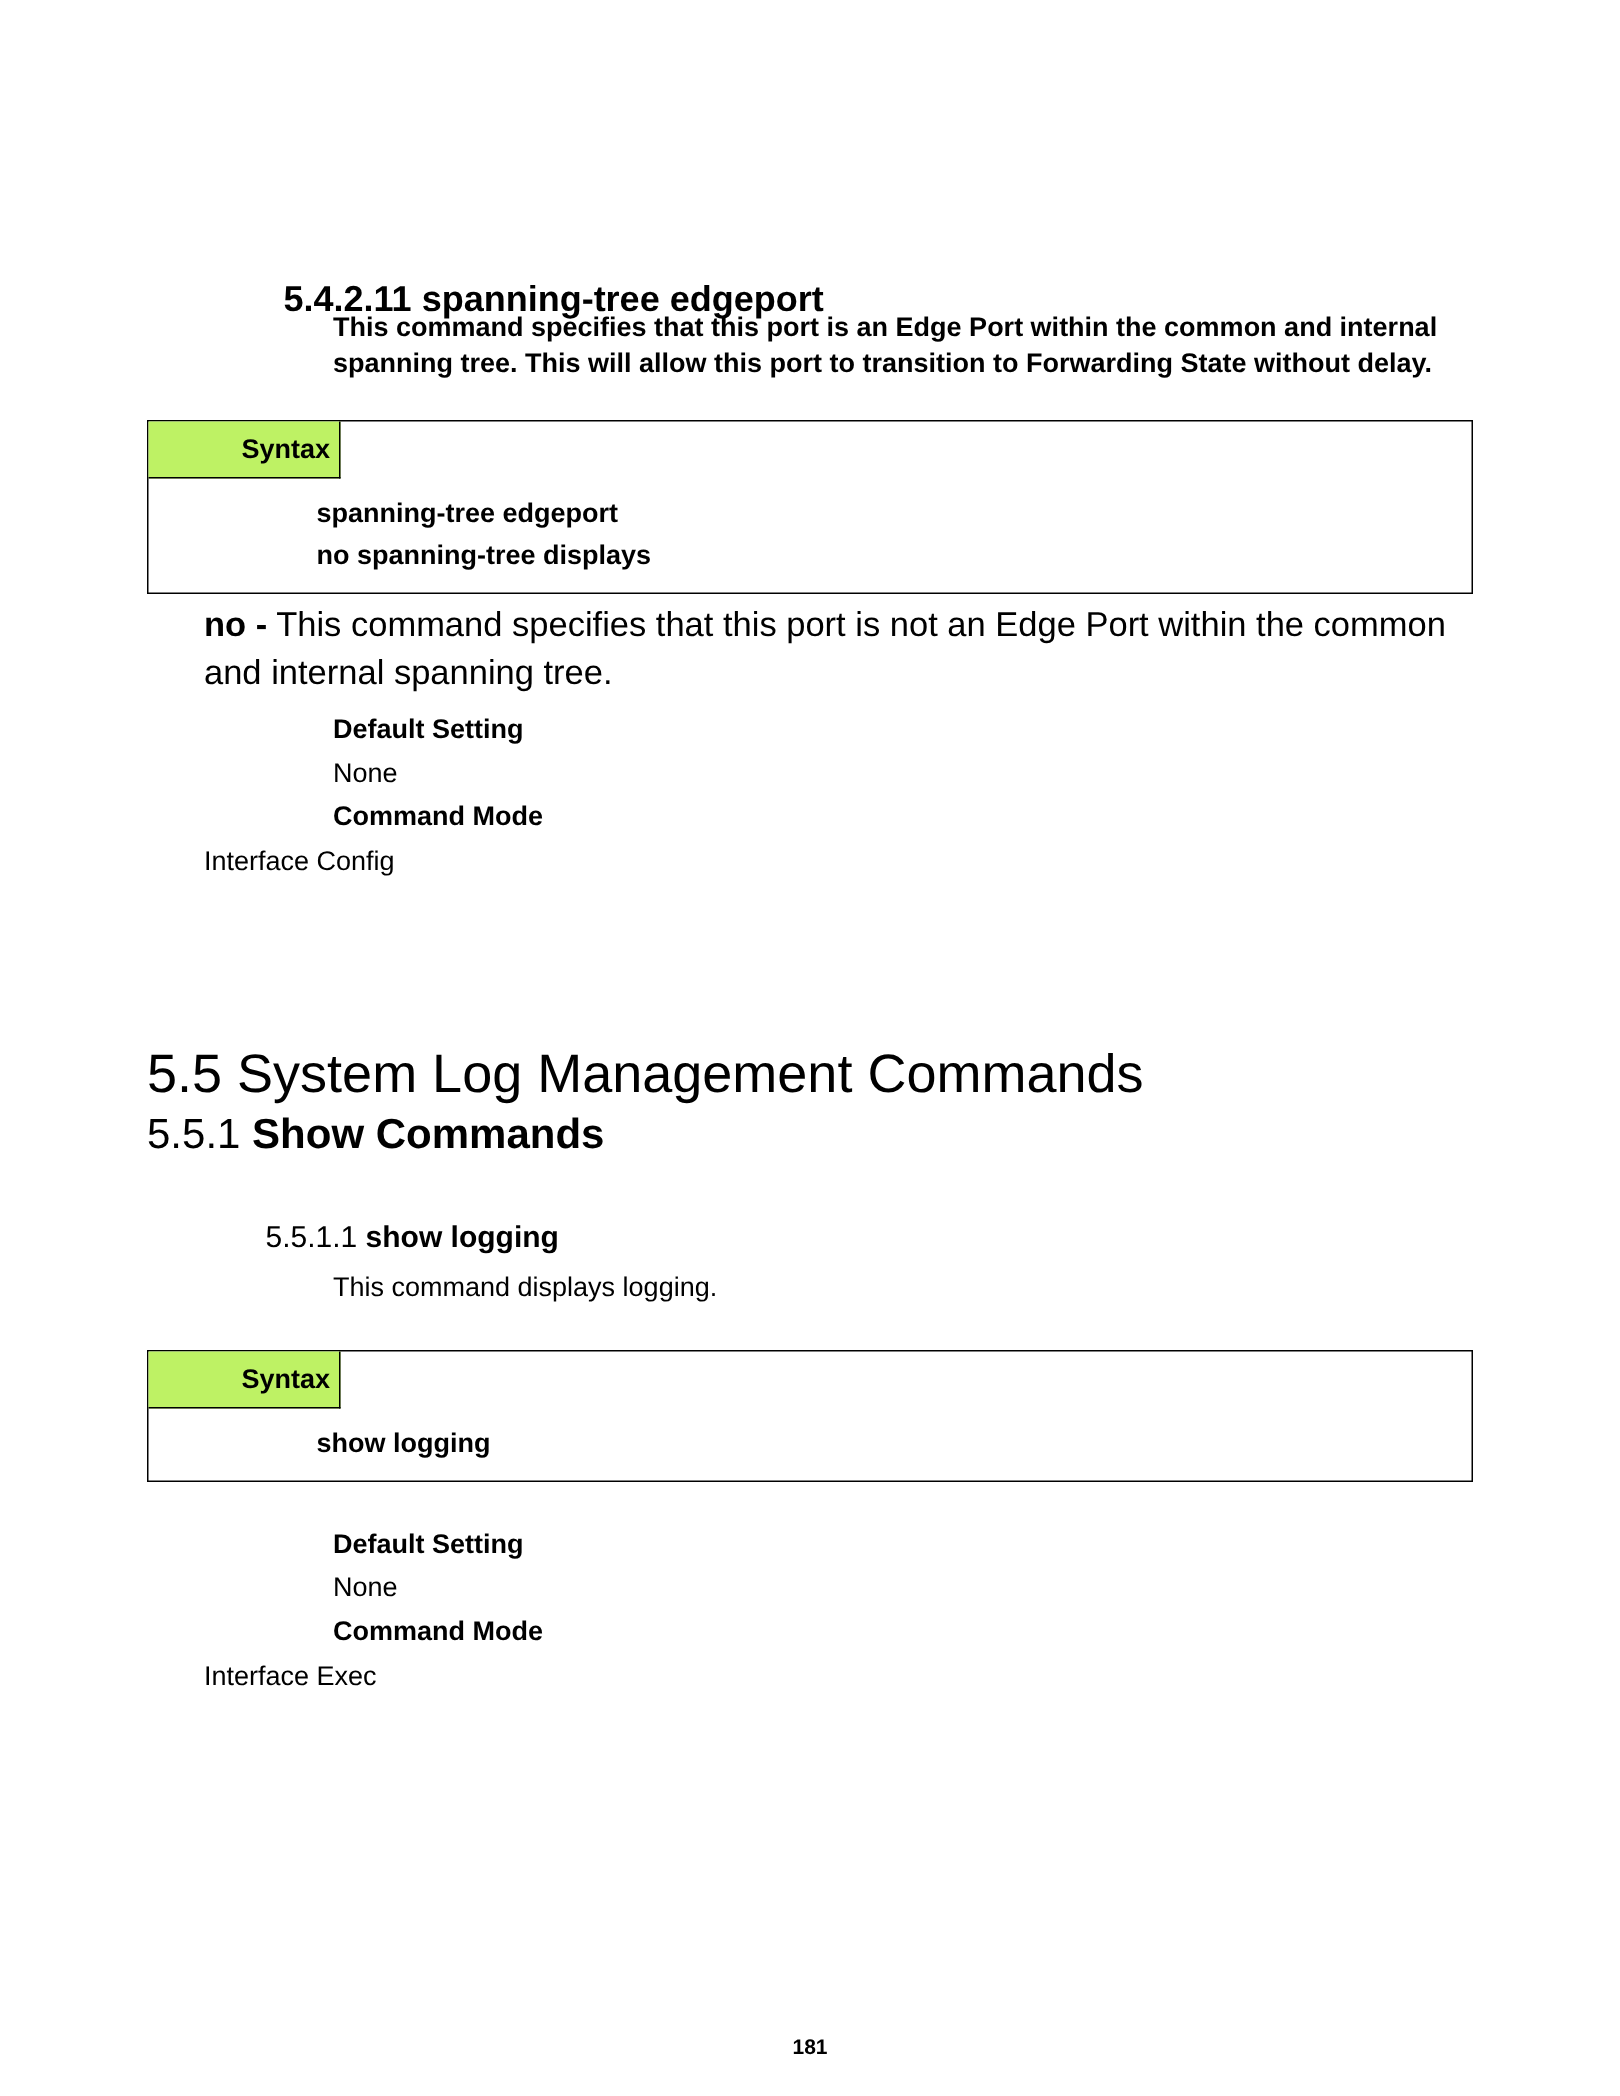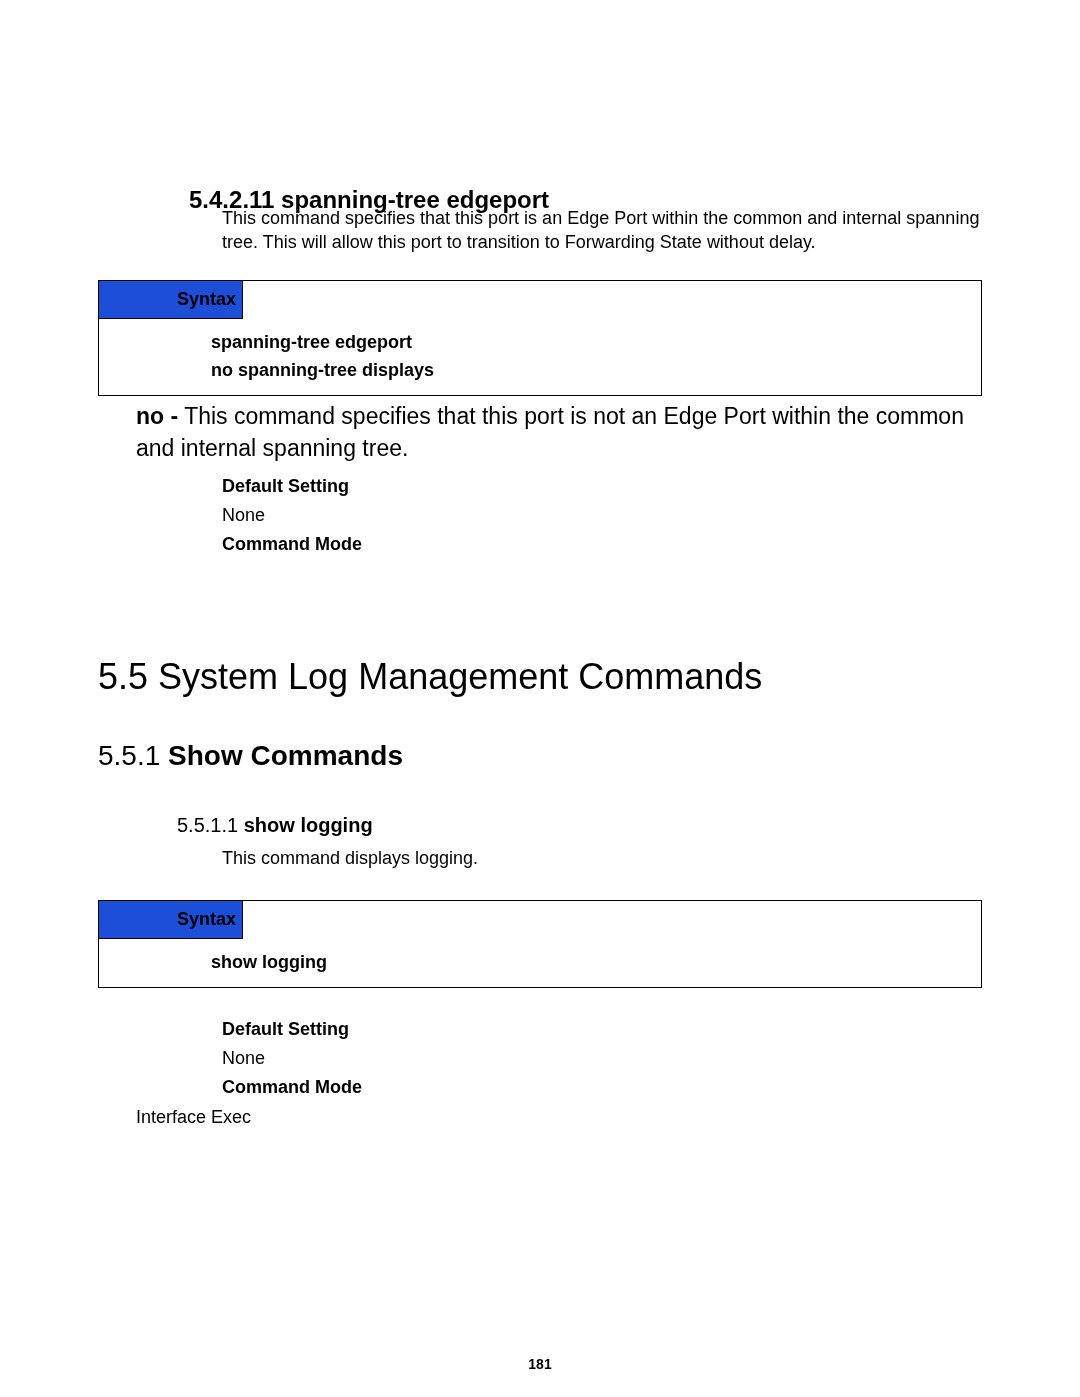--- a/index.html
+++ b/index.html
@@ -69,24 +69,24 @@
     font-size: 18px;
   }
 
   
   .syntax-box {
     border: 1px solid #000;
     margin-left: 0;
     margin-right: 0;
   }
   .syntax-head {
-    width: 144px;
+    width: 128px;
     border-right: 1px solid #000;
     border-bottom: 1px solid #000;
-    background: #1d4ed8;
+    background: #bef264;
     font-weight: 700;
     font-size: 18px;
     text-align: right;
     padding: 8px 6px 8px 0;
     box-sizing: border-box;
   }
   .syntax-body {
     border-top: 0;
     padding: 10px 12px 10px 112px;
     font-size: 18px;
@@ -114,21 +114,21 @@
 <div class="page">
 
   <div class="blk" style="top:170px;">
     <p class="h3">
       <span>5.4.2.11</span>
       <span> </span>
       <span>spanning-tree edgeport</span>
     </p>
   </div>
 
-  <div class="blk" style="top:206px;">
+  <div class="blk" style="top:206px;font-weight:bold;">
     <p class="para">This command specifies that this port is an Edge Port within the common and internal spanning tree. This will allow this port to transition to Forwarding State without delay.</p>
   </div>
 
   <div class="wideblk" style="top:280px;">
     <div class="syntax-box">
       <div class="syntax-head">Syntax</div>
       <div class="syntax-body">
         <div>spanning-tree edgeport</div>
         <div>no spanning-tree displays</div>
       </div>
@@ -141,22 +141,25 @@
     </p>
   </div>
 
   <div class="blk" style="top:472px;">
     <div class="indent-block">
       <div class="bold">Default Setting</div>
       <div>None</div>
       <div class="bold">Command Mode</div>
     </div>
   </div>
-
-  <div class="blk" style="top:656px;">
+  <div class="blk" style="top:564px;">
+    <div class="plain-left">Interface Config</div>
+  </div>
+
+  <div class="blk" style="top:695px;">
     <p class="h1">
       <span class="num">5.5</span><span> System Log Management Commands</span>
     </p>
   </div>
 
   <div class="blk" style="top:740px;">
     <p class="h2">
       <span class="num">5.5.1</span><span class="title"> Show Commands</span>
     </p>
   </div>

